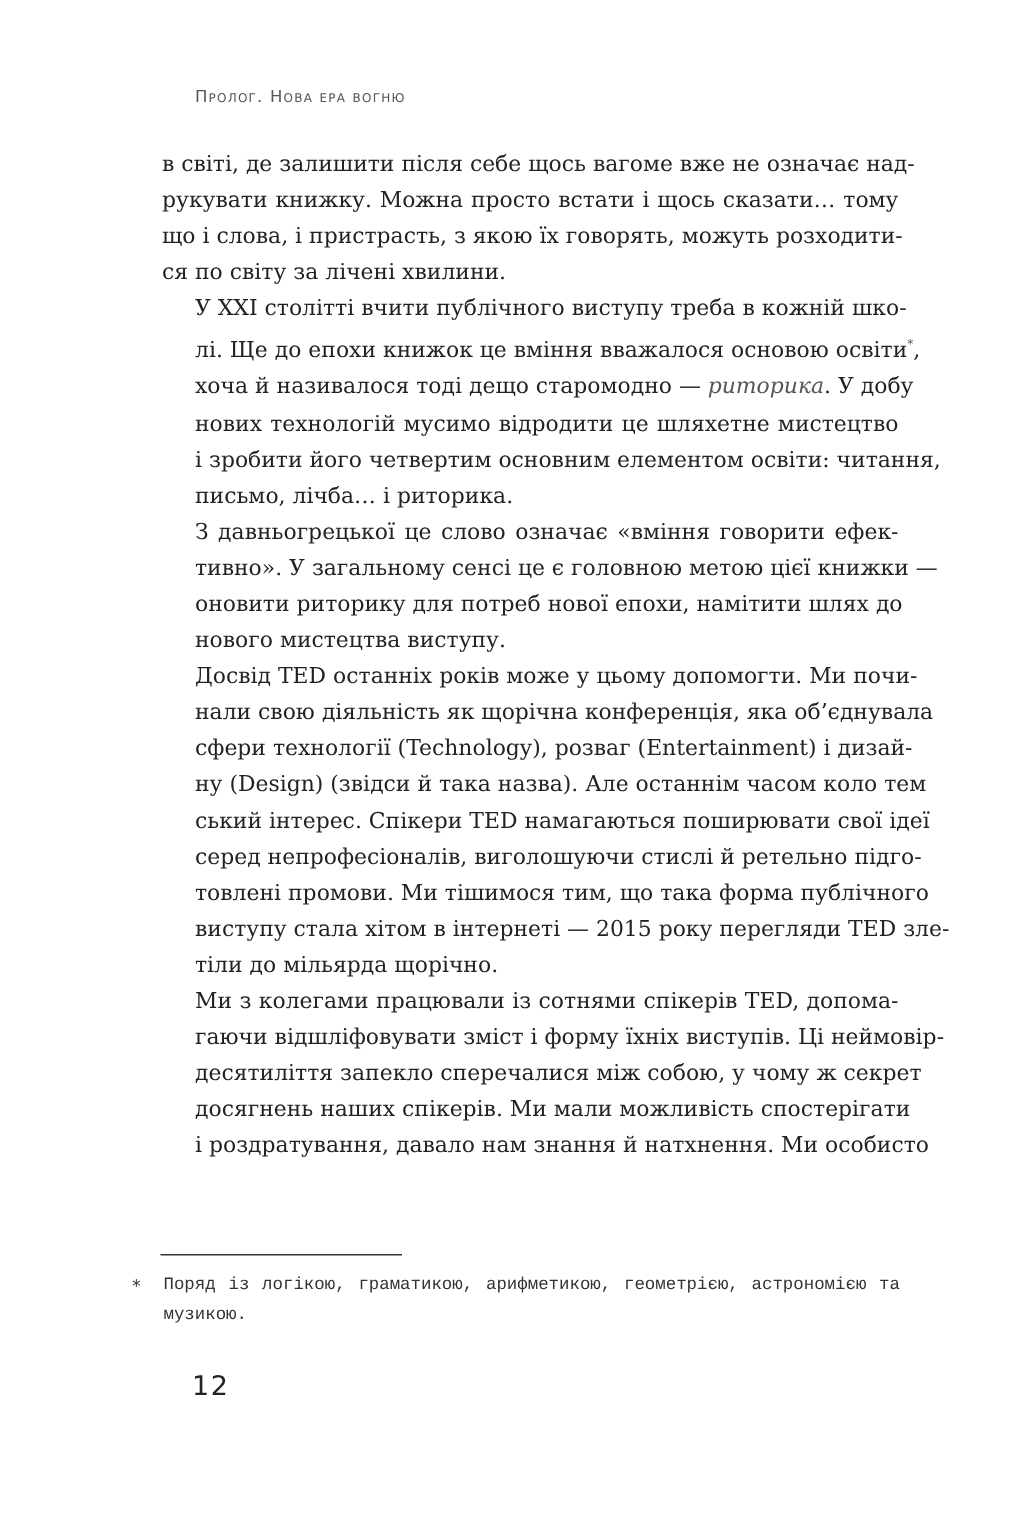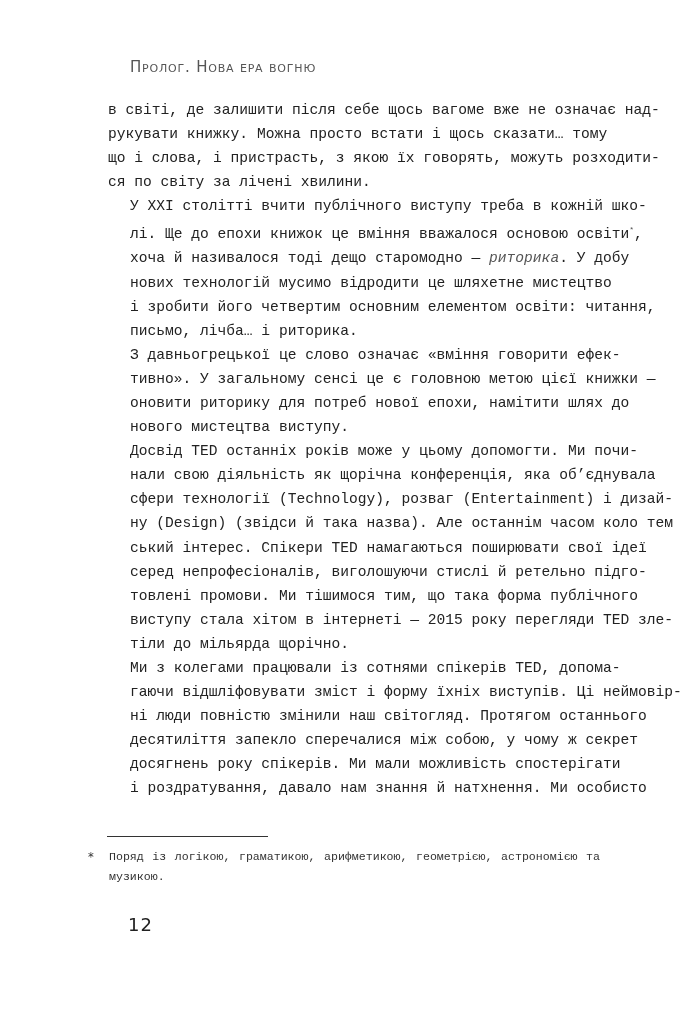--- a/index.html
+++ b/index.html
@@ -1,28 +1,28 @@
 <!DOCTYPE html>
 <html><head>
 <meta charset="utf-8">
 <style>
   html, body { margin: 0; padding: 0; background: #ffffff; }
   body { width: 682px; height: 1024px; position: relative; overflow: hidden; }
   .page { position: absolute; left: 0; top: 0; width: 682px; height: 1024px; background: #fff; }
   .running-head {
     position: absolute; left: 130px; top: 58px;
-    font-family: "DejaVu Sans", sans-serif; font-size: 15px; letter-spacing: 0.8px;
+    font-family: "DejaVu Sans", sans-serif; font-size: 11px; letter-spacing: 0.8px;
     color: #555; font-variant: small-caps;
   }
   .body-text {
     position: absolute; left: 108px; top: 98px; width: 491px;
     font-family: "DejaVu Serif", serif; font-size: 14.6px; line-height: 24.1px;
     color: #222; text-align: justify;
   }
-  .body-text p { margin: 0; text-indent: 0; font-family: Liberation Mono, monospace; }
+  .body-text p { margin: 0; text-indent: 0; }
   .body-text p.indent { text-indent: 22px; }
   .body-text p span.line { display: block; text-align: justify; text-align-last: justify; white-space: nowrap; }
   .body-text p span.line.last { text-align-last: left; }
   em.it { font-style: italic; color: #555; }
   sup.fn { font-size: 8px; vertical-align: super; color: #555; }
   .fn-rule {
     position: absolute; left: 107px; top: 836px; width: 161px; height: 0;
     border-top: 1px solid #333;
   }
   .footnote {
@@ -76,23 +76,22 @@
       <span class="line">ський інтерес. Спікери TED намагаються поширювати свої ідеї</span>
       <span class="line">серед непрофесіоналів, виголошуючи стислі й ретельно підго-</span>
       <span class="line">товлені промови. Ми тішимося тим, що така форма публічного</span>
       <span class="line">виступу стала хітом в інтернеті — 2015 року перегляди TED зле-</span>
       <span class="line last">тіли до мільярда щорічно.</span>
     </p>
 
     <p class="indent">
       <span class="line">Ми з колегами працювали із сотнями спікерів TED, допома-</span>
       <span class="line">гаючи відшліфовувати зміст і форму їхніх виступів. Ці неймовір-</span>
-      <span class="line">ні люди повністю змінили наш світогляд. Протягом останнього</span>
       <span class="line">десятиліття запекло сперечалися між собою, у чому ж секрет</span>
-      <span class="line">досягнень року спікерів. Ми мали можливість спостерігати</span>
+      <span class="line">досягнень наших спікерів. Ми мали можливість спостерігати</span>
       <span class="line">і роздратування, давало нам знання й натхнення. Ми особисто</span>
     </p>
   </div>
 
   <div class="fn-rule"></div>
 
   <div class="footnote">
     <span class="mark">*</span>
     <div class="text">Поряд із логікою, граматикою, арифметикою, геометрією, астрономією та музикою.</div>
   </div>

